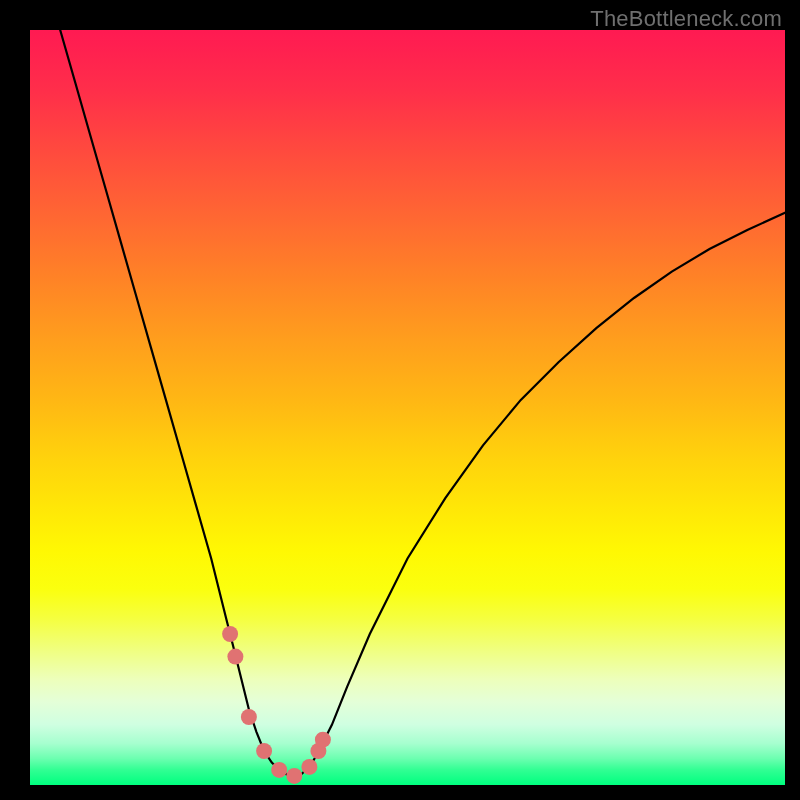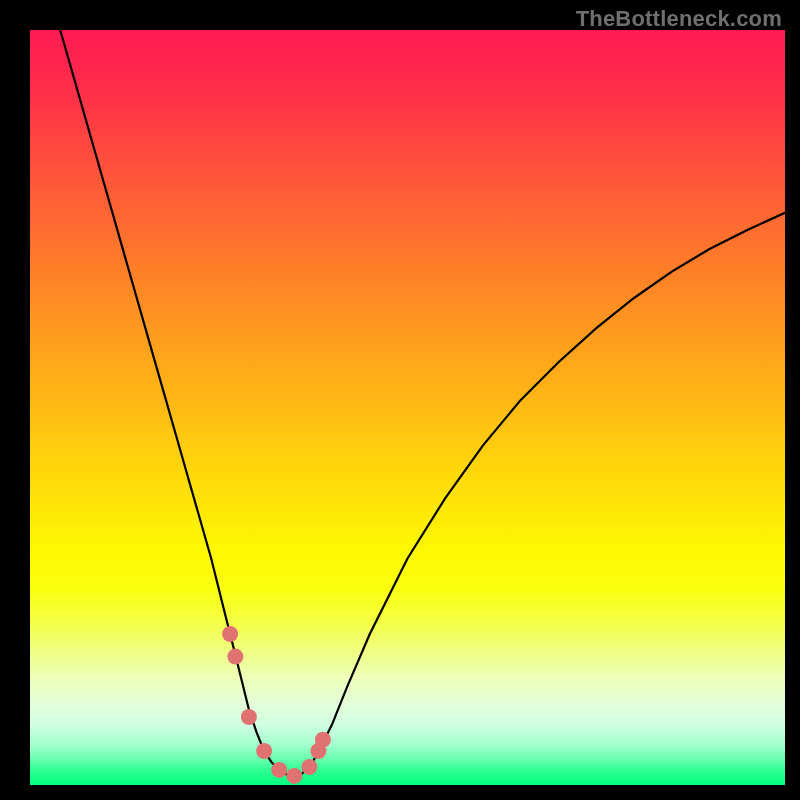--- a/index.html
+++ b/index.html
@@ -9,21 +9,21 @@
     background: #000;
     position: relative;
     font-family: Arial, Helvetica, sans-serif;
     overflow: hidden;
   }
   .watermark {
     position: absolute;
     top: 6px;
     right: 18px;
     font-size: 22px;
-    font-weight: 700;
+    font-weight: 400;
     color: #6f6f6f;
     letter-spacing: 0.2px;
     z-index: 50;
   }
   .plot-area {
     position: absolute;
     left: 30px;
     top: 30px;
     width: 755px;
     height: 755px;

